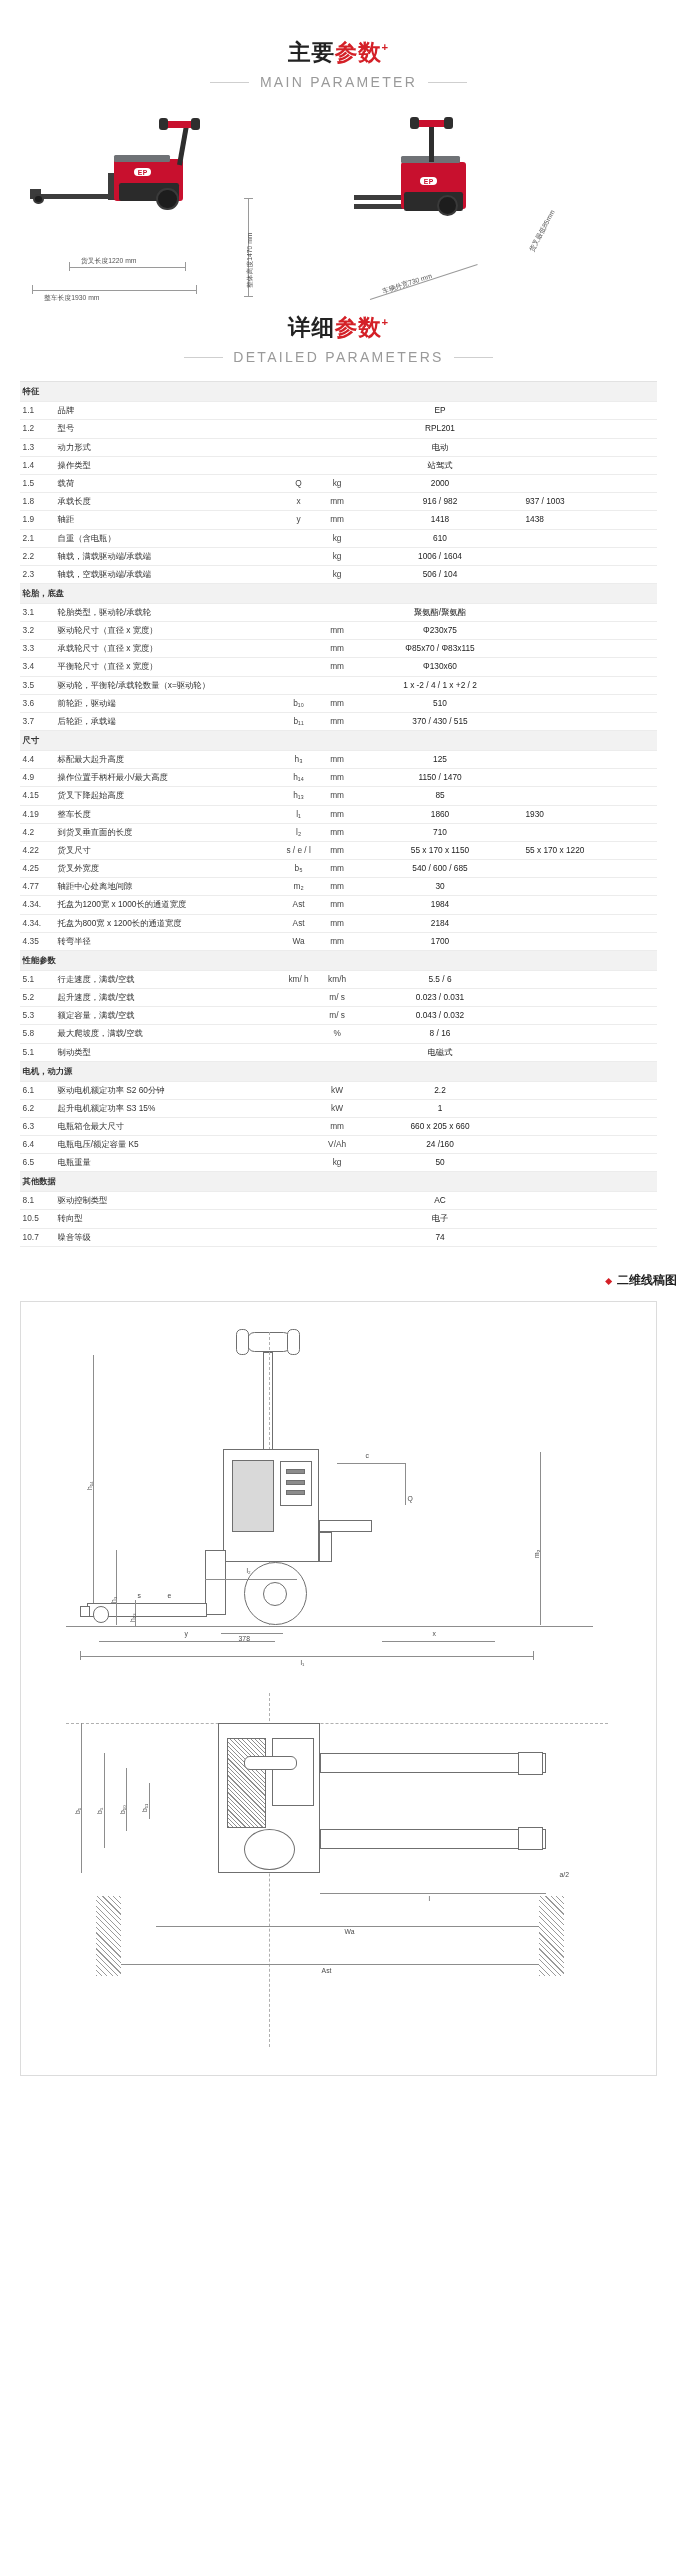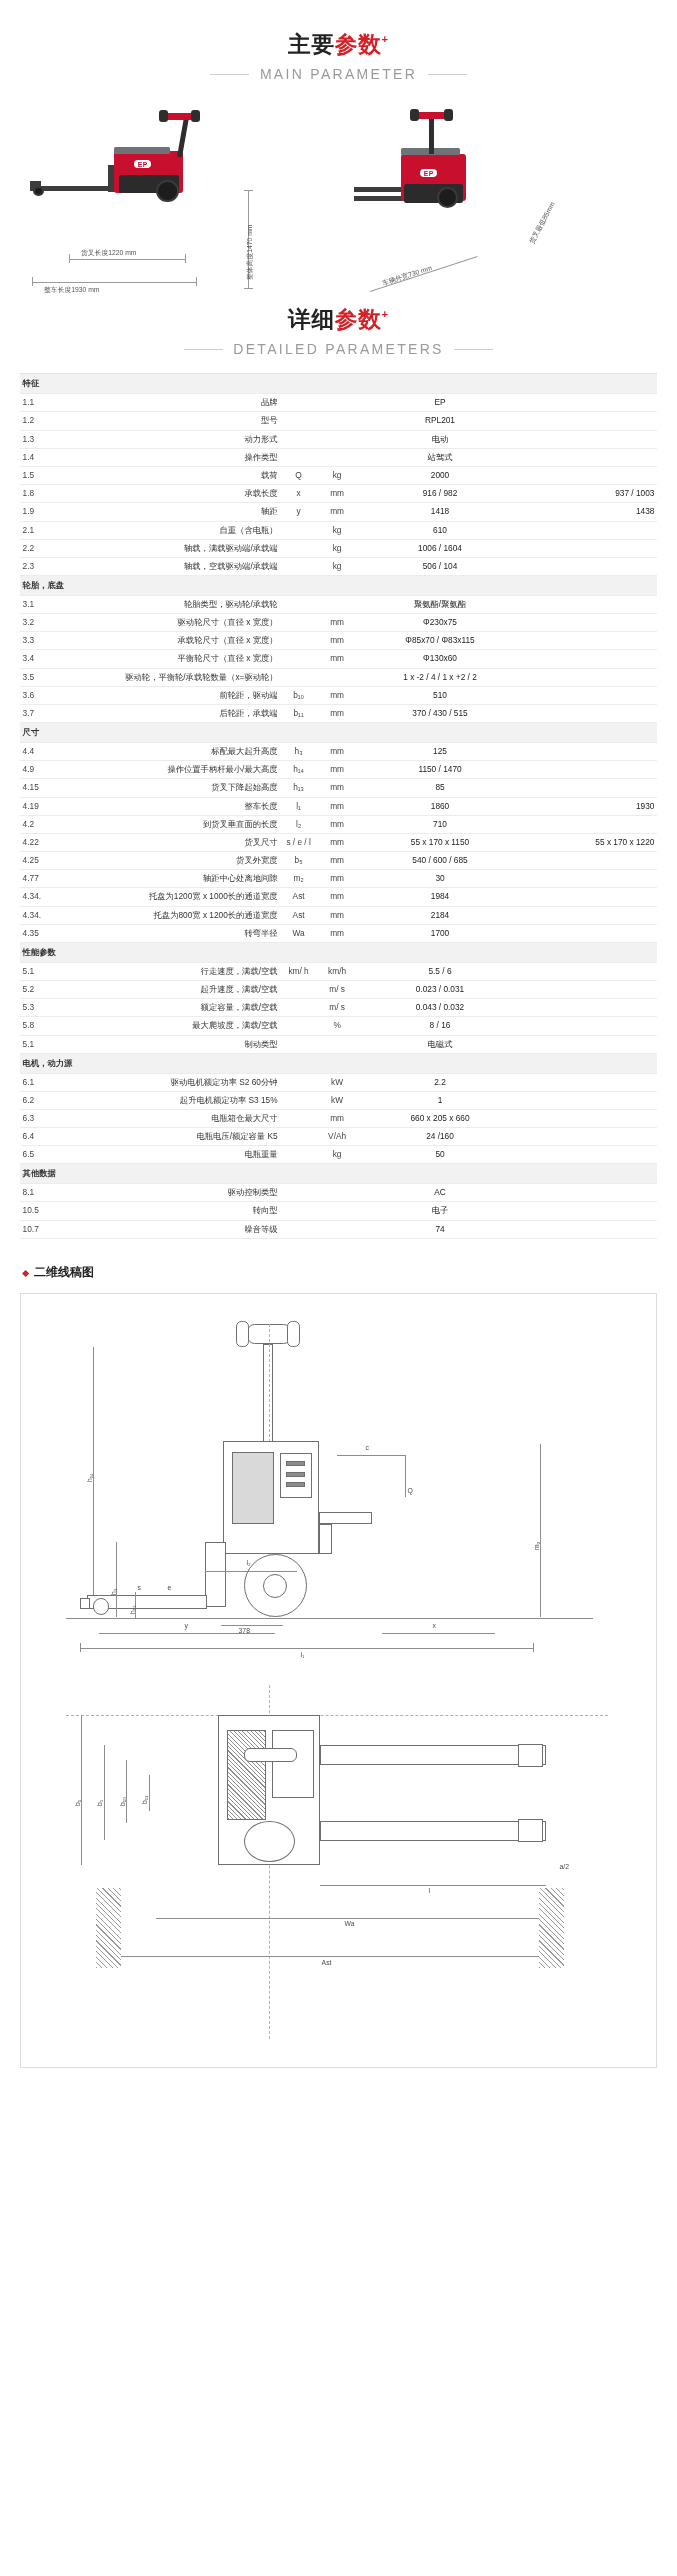--- a/index.html
+++ b/index.html
@@ -11,21 +11,21 @@
   .page {
     width: 677px;
     min-height: 2576px;
     margin: 0 auto;
     background: #ffffff;
     position: relative;
     overflow: hidden;
   }
 
   
-  .sec-head { text-align: center; padding-top: 31px; }
+  .sec-head { text-align: center; padding-top: 39px; }
   .sec-head .cn {
     font-size: 22.6px;
     font-weight: bold;
     color: #222;
     letter-spacing: 0.8px;
     line-height: 1.2;
   }
   .sec-head .cn .accent { color: #d42027; }
   .sec-head .cn .plus {
     color: #d42027;
@@ -147,32 +147,33 @@
     line-height: 1.35;
     vertical-align: middle;
   }
   tr.group td {
     background: #f2f2f2;
     font-weight: bold;
     color: #333;
     padding: 3.8px 3px;
   }
   td.c-no  { width: 35px; padding-left: 6px; color: #444; }
-  td.c-name{ width: 226px; text-align: right; }
+  td.c-name{ width: 226px; }
   td.c-sym { width: 36px; text-align: center; color: #444; }
   td.c-unit{ width: 41px; text-align: center; color: #444; }
   td.c-val { text-align: center; color: #222; }
-  td.c-val2{ text-align: right; color: #222; width: 135px;}
+  td.c-val2{ text-align: left; color: #222; width: 135px;}
 
   
   .draw-head {
     margin: 25.6px 0 0 22.6px;
     font-size: 12px;
     font-weight: bold;
     color: #222;
+    text-align: right;
   }
   .draw-head .sq {
     display: inline-block;
     width: 5.3px; height: 5.3px;
     background: #d42027;
     transform: rotate(45deg);
     margin-right: 6px;
     vertical-align: middle;
   }
   .draw-box {

